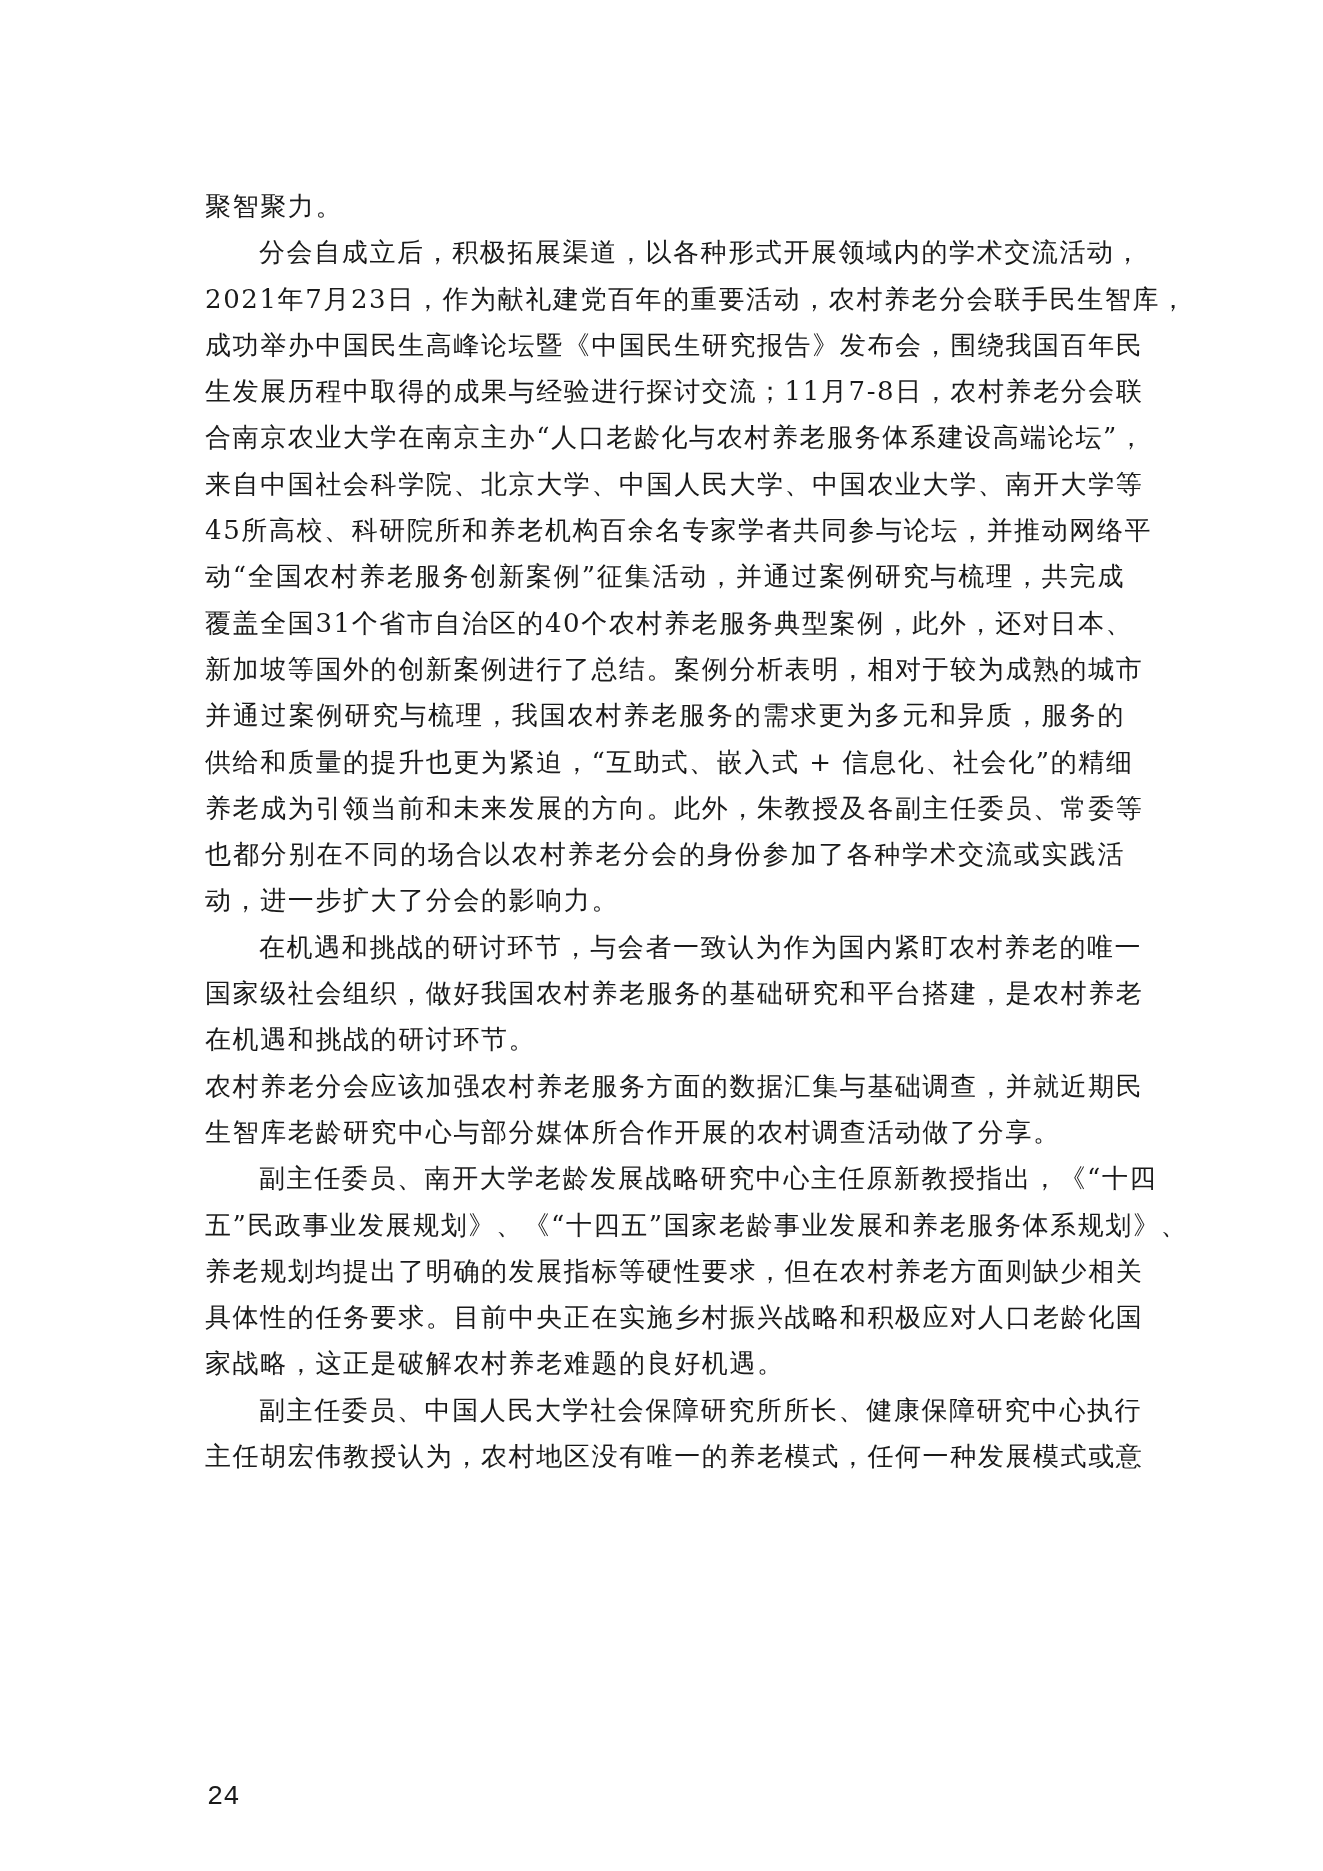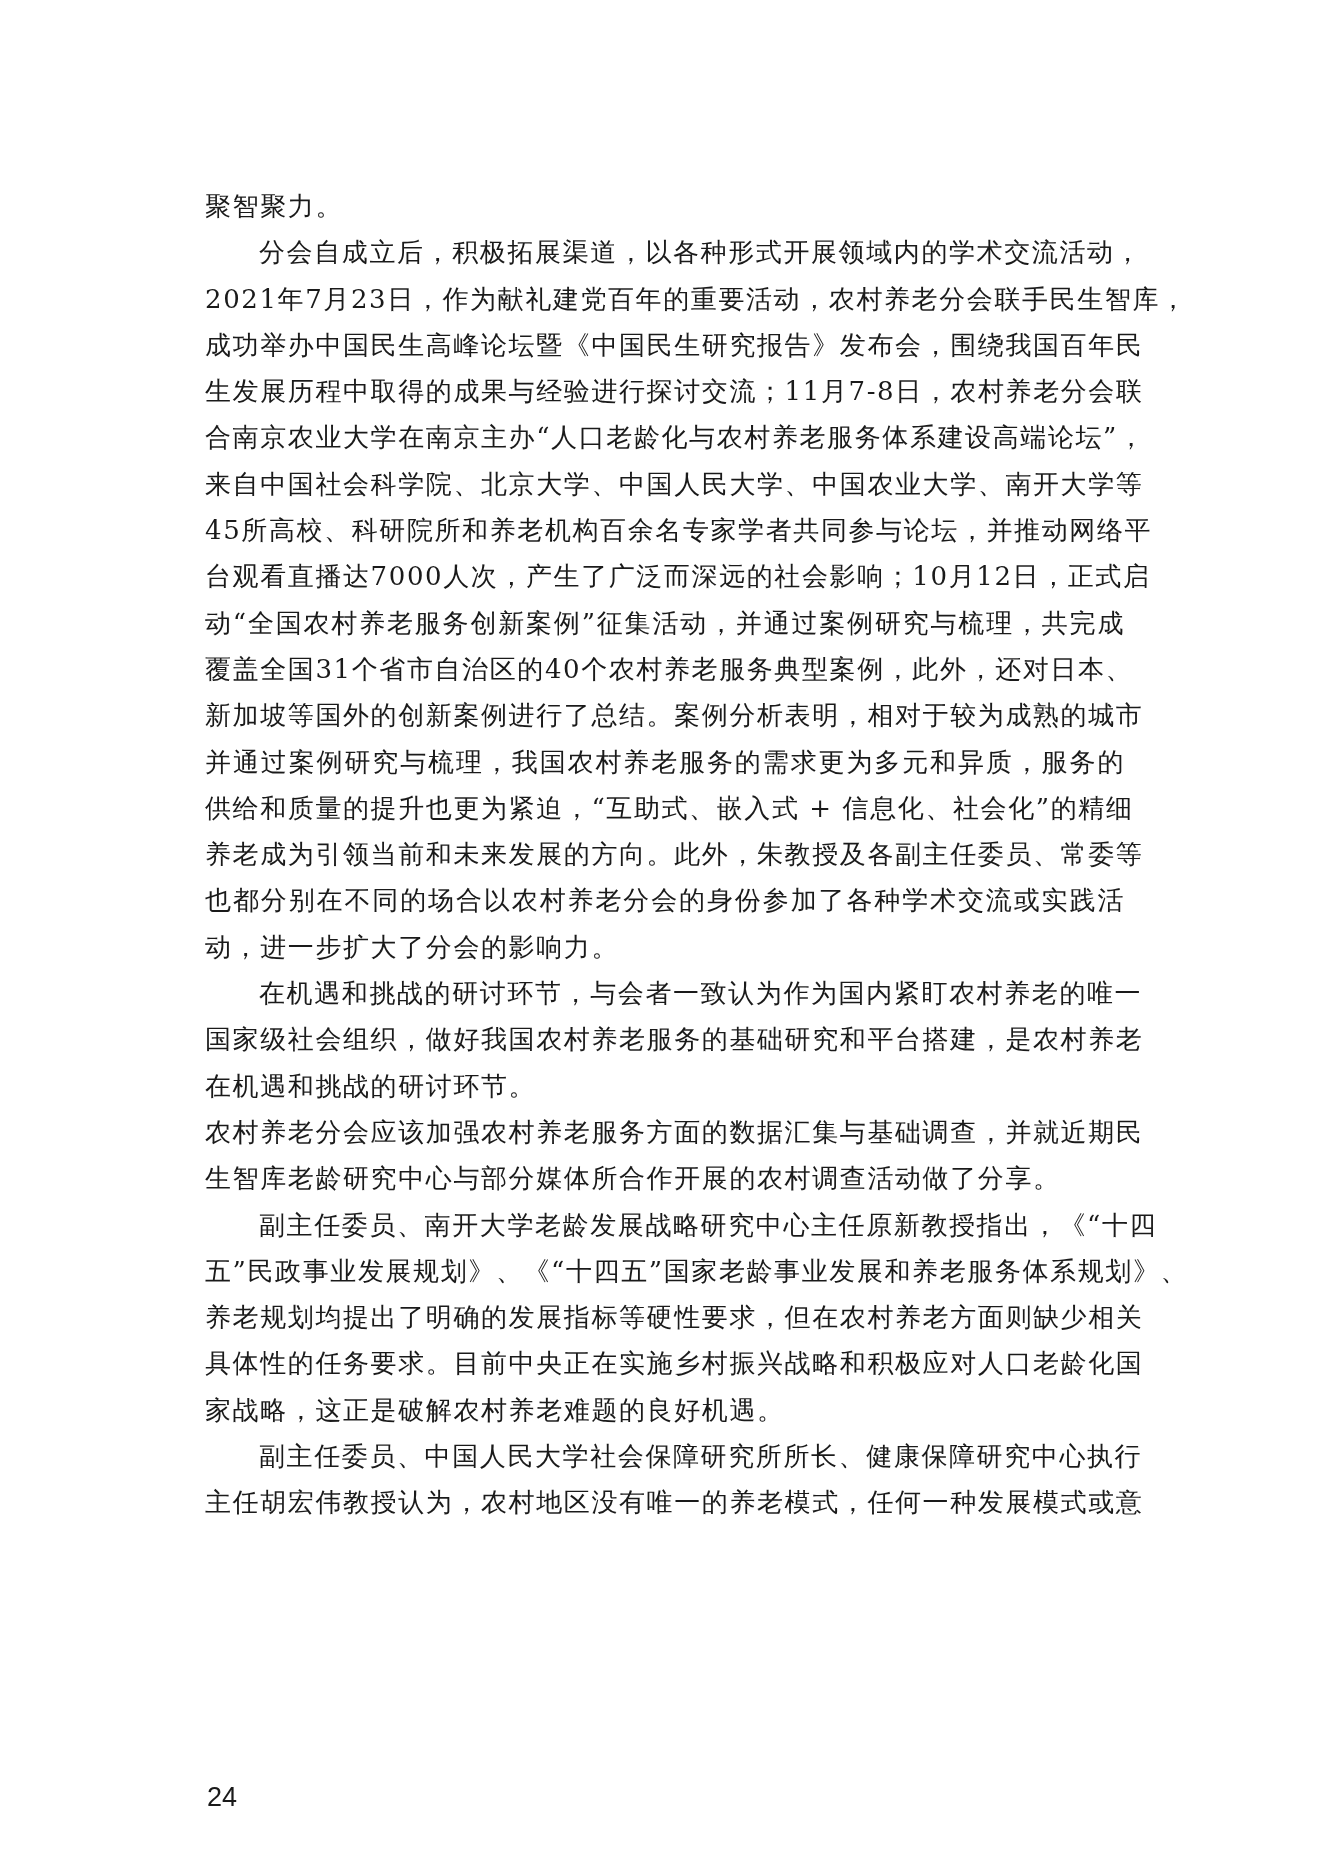--- a/index.html
+++ b/index.html
@@ -5,36 +5,35 @@
   html, body { margin: 0; padding: 0; background: #ffffff; }
   body { width: 1323px; height: 1871px; position: relative; overflow: hidden;
          font-family: "DejaVu Serif", "Liberation Serif", serif; color: #1a1a1a; }
   .page { position: absolute; left: 0; top: 0; width: 1323px; height: 1871px; border-radius: 14px; }
   .body-text { position: absolute; left: 205px; top: 183px; width: 920px; }
   .line { height: 46.3px; line-height: 46.3px; font-size: 26px; white-space: nowrap;
           letter-spacing: 1.6px; text-align: justify; text-align-last: justify; }
   .line.last { text-align-last: left; }
   .line.indent { padding-left: 54px; }
   .page-number { position: absolute; left: 207px; top: 1782px; font-size: 27px;
-                 font-family: Liberation Sans, sans-serif; }
+                 font-family: Liberation Mono, monospace; }
 </style>
 </head>
 <body>
 
 <div class="page">
   <div class="body-text" id="body-text">
       <div class="line last">聚智聚力。</div>
       <div class="line indent">分会自成立后，积极拓展渠道，以各种形式开展领域内的学术交流活动，</div>
       <div class="line">2021年7月23日，作为献礼建党百年的重要活动，农村养老分会联手民生智库，</div>
       <div class="line">成功举办中国民生高峰论坛暨《中国民生研究报告》发布会，围绕我国百年民</div>
       <div class="line">生发展历程中取得的成果与经验进行探讨交流；11月7-8日，农村养老分会联</div>
       <div class="line">合南京农业大学在南京主办“人口老龄化与农村养老服务体系建设高端论坛”，</div>
       <div class="line">来自中国社会科学院、北京大学、中国人民大学、中国农业大学、南开大学等</div>
       <div class="line">45所高校、科研院所和养老机构百余名专家学者共同参与论坛，并推动网络平</div>
-      <div class="line">台观看直播达7000人次，产生了广泛而深远的社会影响；10月12日，正式启</div>
       <div class="line">动“全国农村养老服务创新案例”征集活动，并通过案例研究与梳理，共完成</div>
       <div class="line">覆盖全国31个省市自治区的40个农村养老服务典型案例，此外，还对日本、</div>
       <div class="line">新加坡等国外的创新案例进行了总结。案例分析表明，相对于较为成熟的城市</div>
       <div class="line">并通过案例研究与梳理，我国农村养老服务的需求更为多元和异质，服务的</div>
       <div class="line">供给和质量的提升也更为紧迫，“互助式、嵌入式 + 信息化、社会化”的精细</div>
       <div class="line">养老成为引领当前和未来发展的方向。此外，朱教授及各副主任委员、常委等</div>
       <div class="line">也都分别在不同的场合以农村养老分会的身份参加了各种学术交流或实践活</div>
       <div class="line last">动，进一步扩大了分会的影响力。</div>
       <div class="line indent">在机遇和挑战的研讨环节，与会者一致认为作为国内紧盯农村养老的唯一</div>
       <div class="line">国家级社会组织，做好我国农村养老服务的基础研究和平台搭建，是农村养老</div>

